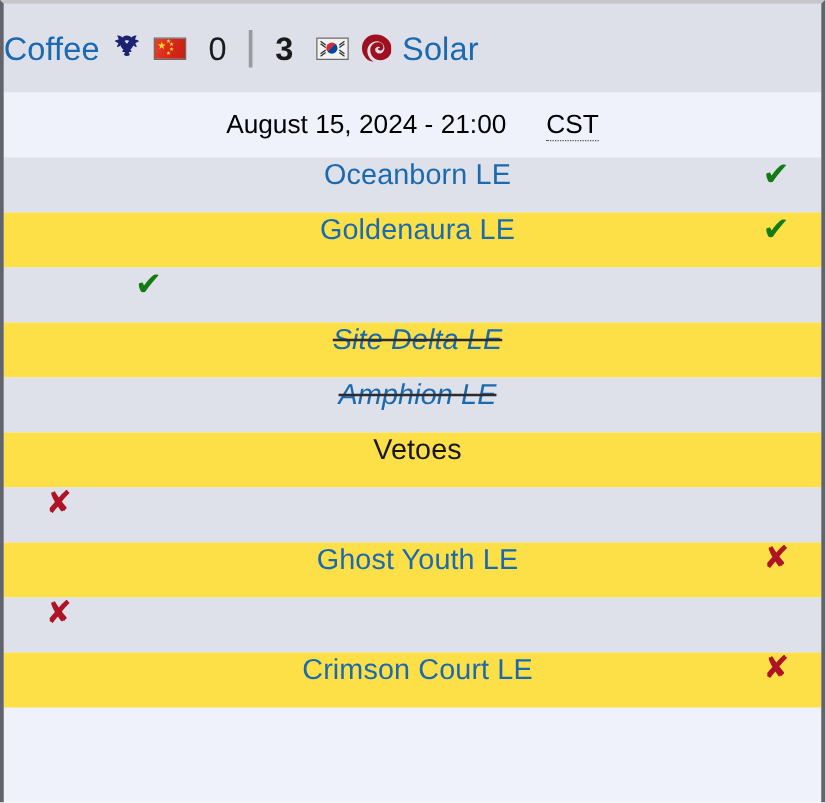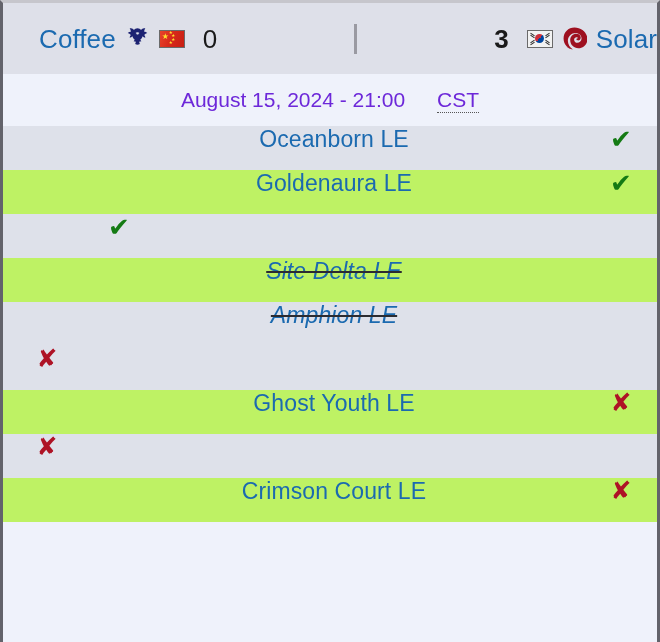--- a/index.html
+++ b/index.html
@@ -24,23 +24,22 @@
     border-right: 3px solid #63636b;
     border-top: 3px solid #c6c6cc;
   }
 
   
   .header-row {
     height: 71px;
     background: #dee0e9;
     display: flex;
     align-items: center;
-    justify-content: space-between;
-    box-sizing: border-box;
-    padding-left: 36px;
+    justify-content: flex-start;
+    box-sizing: border-box;
   }
   .team {
     display: flex;
     align-items: center;
     gap: 9px;
     white-space: nowrap;
   }
   .team-name {
     color: #1b6ab0;
     font-size: 26px;
@@ -104,39 +103,39 @@
   .race-icon { width: 25px; height: 25px; display: block; }
 
   
   .date-row {
     height: 52px;
     background: #eff2fb;
     display: flex;
     align-items: center;
     justify-content: center;
     font-size: 21px;
-    color: #6d28d9;
+    color: #000000;
   }
   .abbr-cst {
     border-bottom: 1px dotted #555;
     cursor: help;
     margin-left: 32px;
   }
 
   
   .map-row {
     height: 44px;
     display: flex;
     align-items: flex-start;
     position: relative;
     box-sizing: border-box;
     padding-left: 8px;
   }
   .map-row.shade-a { background: #dee1ea; }
-  .map-row.shade-b { background: #bef264; }
+  .map-row.shade-b { background: #fde047; }
 
   .side-mark {
     width: 72px;
     flex: 0 0 72px;
     display: flex;
     align-items: center;
     justify-content: center;
     font-size: 25px;
     line-height: 1;
   }
@@ -246,20 +245,25 @@
       <div class="map-row shade-b">
         <span class="side-mark"></span>
         <div class="map-name-cell"><span class="strike">Site Delta LE</span></div>
         <span class="side-mark"></span>
       </div>
       <div class="map-row shade-a">
         <span class="side-mark"></span>
         <div class="map-name-cell"><span class="strike">Amphion LE</span></div>
         <span class="side-mark"></span>
       </div>
+      <div class="map-row shade-b">
+        <span class="side-mark"></span>
+        <div class="map-name-cell plain">Vetoes</div>
+        <span class="side-mark"></span>
+      </div>
       <div class="map-row shade-a">
         <span class="side-mark">
           <span class="mark-cross">✘</span>
         </span>
         <span class="side-mark"></span>
       </div>
       <div class="map-row shade-b">
         <span class="side-mark"></span>
         <div class="map-name-cell">Ghost Youth LE</div>
         <span class="side-mark">

